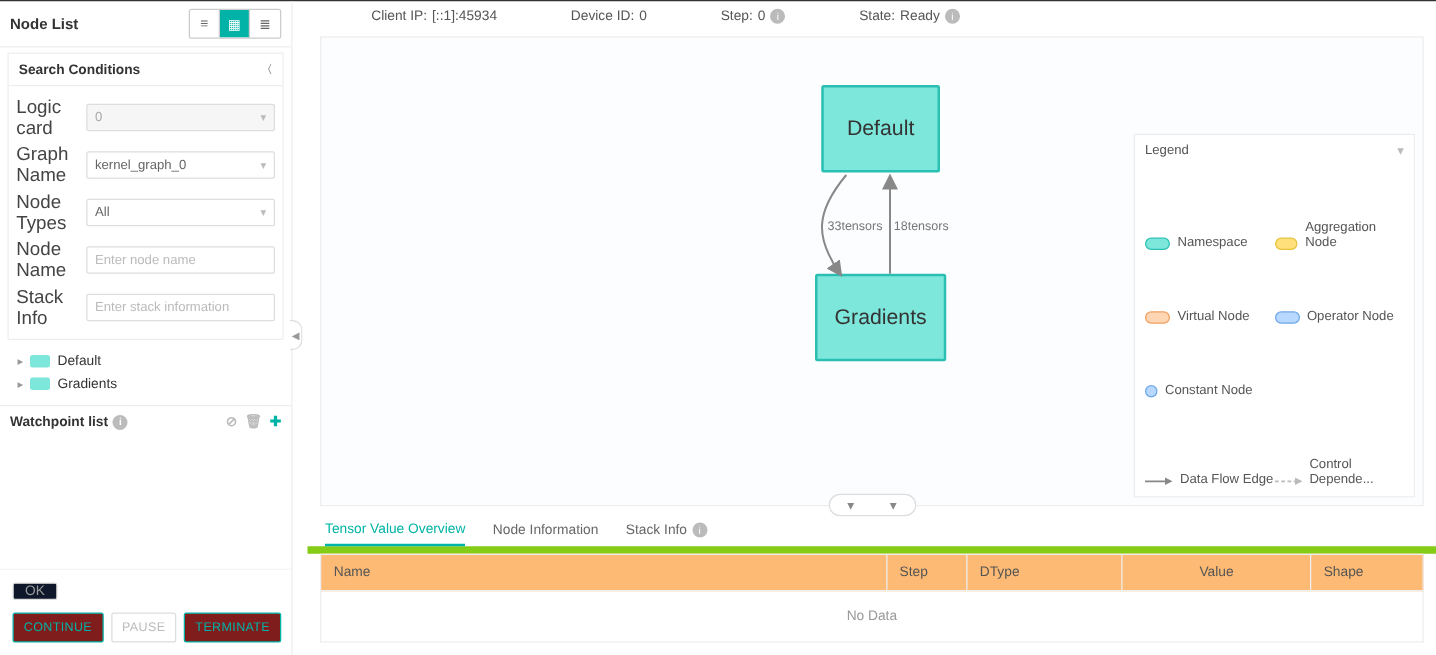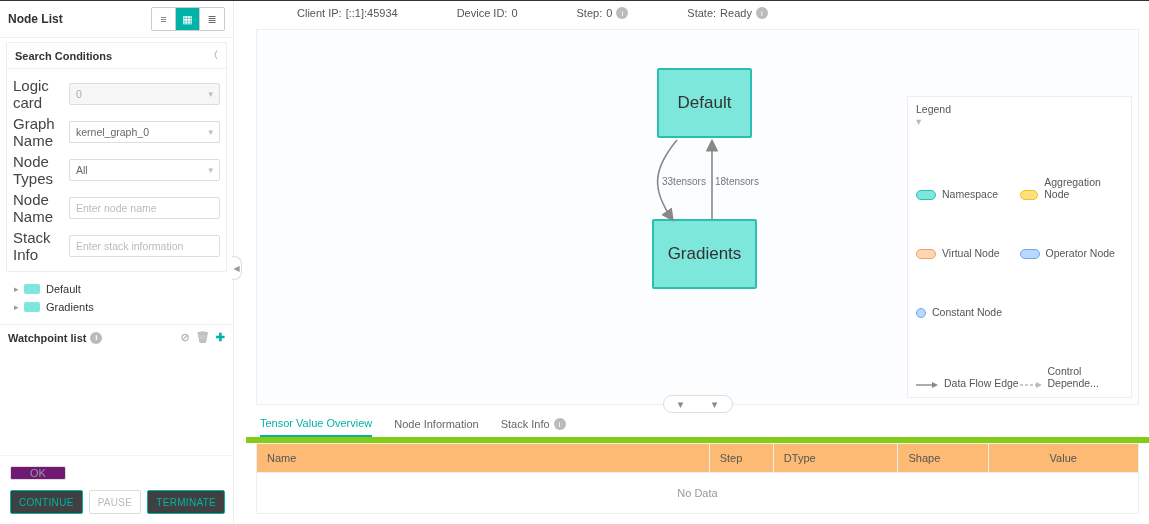--- a/index.html
+++ b/index.html
@@ -26,36 +26,36 @@
 .tree-item { display: flex; align-items: center; padding: 3px 4px; cursor: pointer; }
 .tree-item .arr { color: #999; width: 10px; font-size: 9px; }
 .tree-item .nsicon { width: 16px; height: 10px; border-radius: 2px; background: #7ee7db; margin-right: 6px; }
 .watch-header { display: flex; align-items: center; justify-content: space-between; padding: 6px 8px; border-top: 1px solid #eee; margin-top: auto; font-weight: bold; font-size: 11px; }
 .watch-header .icons { display: flex; gap: 6px; color: #bbb; }
 .watch-header .icons .plus { color: #00b3a6; }
 .watch-body { height: 116px; }
 .watch-footer { padding: 10px; border-top: 1px solid #f4f4f4; }
 .step-row { display: flex; gap: 6px; margin-bottom: 10px; }
 .step-in { flex: 1; border: 1px solid #ddd; border-radius: 2px; height: 24px; padding: 0 8px; color: #aaa; display: flex; align-items: center; }
-.step-ok { width: 56px; border: 1px solid #ddd; border-radius: 2px; background: #701a75; color: #999; display: flex; align-items: center; justify-content: center; }
+.step-ok { width: 36px; border: 1px solid #ddd; border-radius: 2px; background: #0f172a; color: #999; display: flex; align-items: center; justify-content: center; }
 .action-row { display: flex; gap: 6px; }
 .btn { height: 24px; padding: 0 8px; border-radius: 2px; border: 1px solid #00b3a6; display: flex; align-items: center; font-size: 10px; letter-spacing: .3px; cursor: pointer; }
-.btn.primary { color: #00b3a6; background: #404040; }
+.btn.primary { color: #00b3a6; background: #7f1d1d; }
 .btn.ghost { border-color: #ddd; color: #bbb; cursor: default; }
 .collapse-handle { position: absolute; right: -9px; top: 255px; width: 10px; height: 24px; border: 1px solid #ddd; border-left: none; border-radius: 0 8px 8px 0; background: #fff; display: flex; align-items: center; justify-content: center; color: #999; font-size: 8px; z-index: 5; cursor: pointer; }
 .content { flex: 1; display: flex; flex-direction: column; min-width: 0; }
 .statusbar { display: flex; align-items: center; gap: 18px; padding: 6px 10px; color: #555; font-size: 11px; }
 .statusitem { display: flex; align-items: center; gap: 4px; margin-left: 41px; }
 .info-icon { width: 12px; height: 12px; border-radius: 50%; background: #bbb; color: #fff; font-size: 8px; display: inline-flex; align-items: center; justify-content: center; }
 .canvas-wrap { flex: 1; margin: 4px 10px 2px 10px; border: 1px solid #eee; position: relative; background: #fbfdfe; min-height: 300px; }
 .node-box { position: absolute; background: #7ee7db; border: 2px solid #2bbfb3; border-radius: 2px; font-family: Georgia, serif; font-size: 17px; color: #333; display: flex; align-items: center; justify-content: center; }
 .edge-label { position: absolute; font-size: 10px; color: #777; }
 .ctrl-pill { position: absolute; left: 50%; transform: translateX(-50%); bottom: -9px; width: 70px; height: 18px; border: 1px solid #ddd; border-radius: 9px; background: #fff; display: flex; align-items: center; justify-content: space-around; color: #888; }
 .legend { position: absolute; right: 6px; bottom: 6px; width: 225px; border: 1px solid #eee; background: #fff; padding: 6px 8px; font-size: 10.5px; }
-.legend-head { display: flex; justify-content: space-between; margin-bottom: 4px; color: #555; flex-direction: column; }
+.legend-head { display: flex; justify-content: space-between; margin-bottom: 4px; color: #555; }
 .legend-grid { display: flex; flex-wrap: wrap; }
 .legend-item { width: 50%; display: flex; align-items: flex-end; gap: 6px; padding: 2px 0; color: #555; margin-top: 43px; }
 .lsw { width: 20px; height: 10px; border-radius: 5px; }
 .legend-item svg { flex-shrink: 0; }
 .tabs { display: flex; gap: 22px; padding: 4px 14px 0 14px; border-bottom: 6px solid #84cc16; font-size: 11px; }
 .tab { padding: 6px 0; color: #666; cursor: pointer; display: flex; align-items: center; gap: 4px; }
 .tab.active { color: #00b3a6; border-bottom: 2px solid #00b3a6; }
 .table { margin: 0 10px 10px 10px; }
 .thead { display: flex; background: #fdba74; border: 1px solid #eee; }
 .th { padding: 8px 10px; color: #555; font-size: 11px; border-right: 1px solid #eee; }
@@ -269,19 +269,19 @@
         <span>Stack Info</span>
         <span class="info-icon">i</span>
       </div>
     </div>
 
     <div class="table">
       <div class="thead">
         <div class="th" style="flex:5">Name</div>
         <div class="th" style="flex:0.5">Step</div>
         <div class="th" style="flex:1.2">DType</div>
+        <div class="th" style="flex:1.5;text-align:center">Value</div>
         <div class="th" style="flex:0.8">Shape</div>
-        <div class="th" style="flex:1.5;text-align:center">Value</div>
       </div>
       <div class="nodata">No Data</div>
     </div>
   </div>
 </div>
 
 </body></html>

